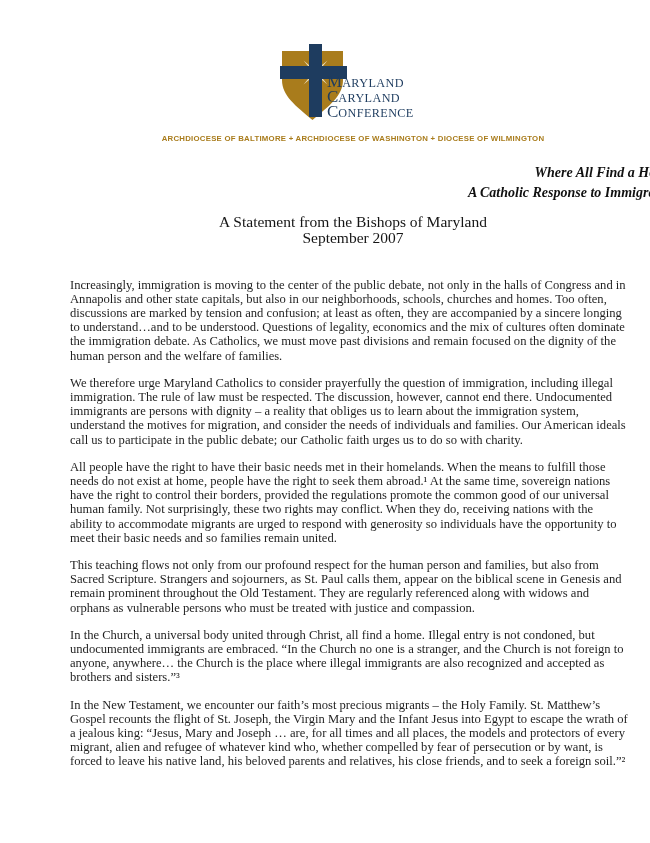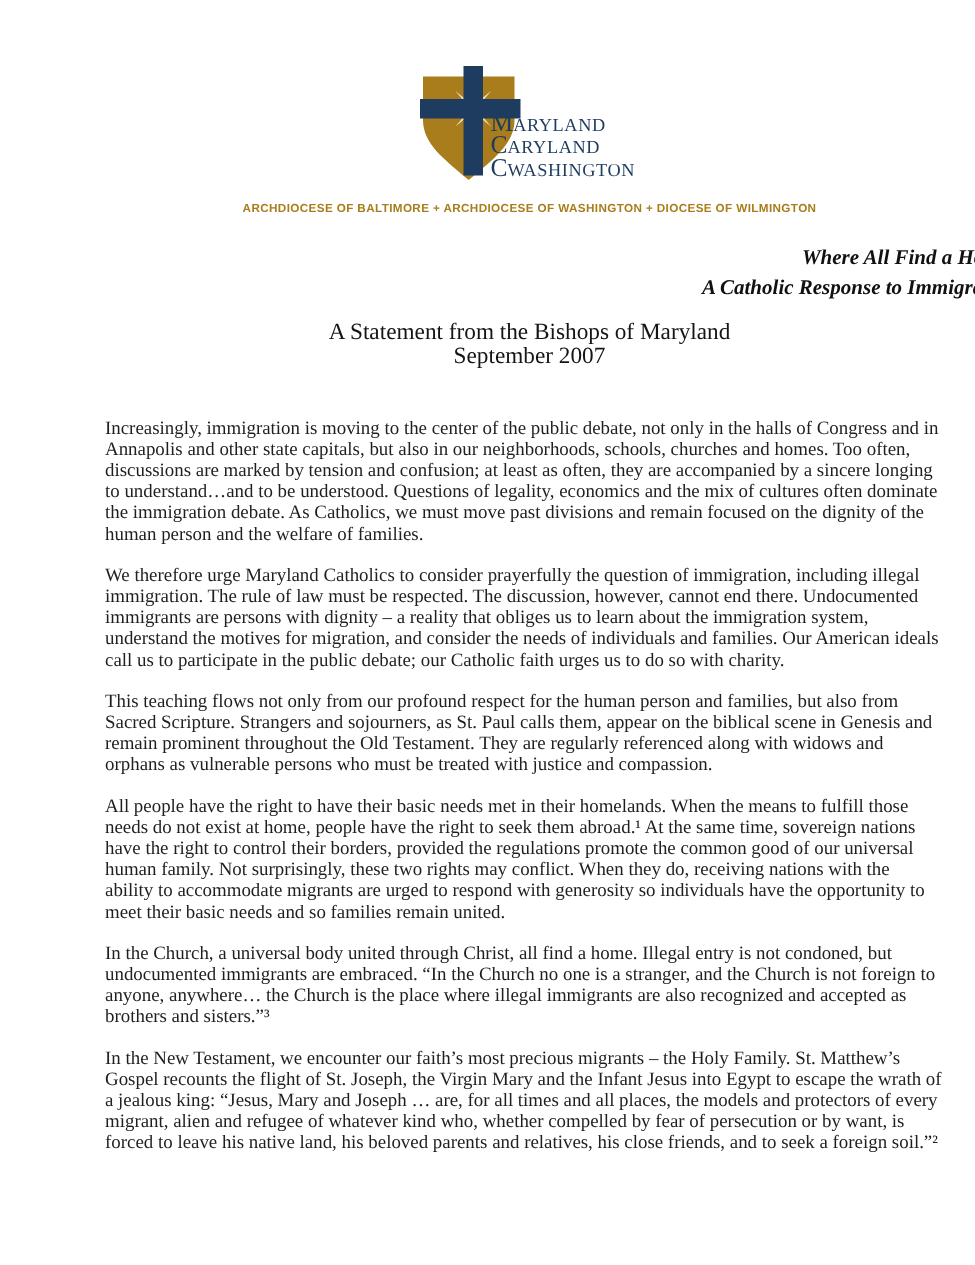--- a/index.html
+++ b/index.html
@@ -89,21 +89,21 @@
         <path class="shield" d="M3,7 L64,7 L64,36 C64,52 50,62 33.5,76 C17,62 3,52 3,36 Z"></path>
 
         <polygon class="star" points="47.5,28.5 39.7,27.2 48.5,16.5 37.8,25.3 36.5,17.5 35.2,25.3 24.5,16.5 33.3,27.2 25.5,28.5 33.3,29.8 24.5,40.5 35.2,31.7 36.5,39.5 37.8,31.7 48.5,40.5 39.7,29.8"></polygon>
 
         <rect class="crossbar" x="30" y="0" width="13" height="73"></rect>
         <rect class="crossbar" x="1" y="22" width="67" height="13"></rect>
       </svg>
       <div class="wordmark">
         <div class="wm-line"><span class="wm-init">M</span><span class="wm-rest">ARYLAND</span></div>
         <div class="wm-line"><span class="wm-init">C</span><span class="wm-rest">ARYLAND</span></div>
-        <div class="wm-line"><span class="wm-init">C</span><span class="wm-rest">WASHINGTON</span></div>
+        <div class="wm-line"><span class="wm-init">C</span><span class="wm-rest">ONFERENCE</span></div>
       </div>
     </div>
 
     <div class="tagline">ARCHDIOCESE OF BALTIMORE  +  ARCHDIOCESE OF WASHINGTON  +  DIOCESE OF WILMINGTON</div>
 
     <h1 class="title">
       <span>Where All Find a Home:</span>
       <span>A Catholic Response to Immigration</span>
     </h1>
 
@@ -119,30 +119,30 @@
 Annapolis and other state capitals, but also in our neighborhoods, schools, churches and homes. Too often,
 discussions are marked by tension and confusion; at least as often, they are accompanied by a sincere longing
 to understand…and to be understood. Questions of legality, economics and the mix of cultures often dominate
 the immigration debate. As Catholics, we must move past divisions and remain focused on the dignity of the
 human person and the welfare of families.</p>
     <p>We therefore urge Maryland Catholics to consider prayerfully the question of immigration, including illegal
 immigration. The rule of law must be respected. The discussion, however, cannot end there. Undocumented
 immigrants are persons with dignity – a reality that obliges us to learn about the immigration system,
 understand the motives for migration, and consider the needs of individuals and families. Our American ideals
 call us to participate in the public debate; our Catholic faith urges us to do so with charity.</p>
-    <p>This teaching flows not only from our profound respect for the human person and families, but also from
-Sacred Scripture. Strangers and sojourners, as St. Paul calls them, appear on the biblical scene in Genesis and
-remain prominent throughout the Old Testament. They are regularly referenced along with widows and
-orphans as vulnerable persons who must be treated with justice and compassion.</p>
     <p>All people have the right to have their basic needs met in their homelands. When the means to fulfill those
 needs do not exist at home, people have the right to seek them abroad.¹ At the same time, sovereign nations
 have the right to control their borders, provided the regulations promote the common good of our universal
 human family. Not surprisingly, these two rights may conflict. When they do, receiving nations with the
 ability to accommodate migrants are urged to respond with generosity so individuals have the opportunity to
 meet their basic needs and so families remain united.</p>
+    <p>This teaching flows not only from our profound respect for the human person and families, but also from
+Sacred Scripture. Strangers and sojourners, as St. Paul calls them, appear on the biblical scene in Genesis and
+remain prominent throughout the Old Testament. They are regularly referenced along with widows and
+orphans as vulnerable persons who must be treated with justice and compassion.</p>
     <p>In the Church, a universal body united through Christ, all find a home. Illegal entry is not condoned, but
 undocumented immigrants are embraced. “In the Church no one is a stranger, and the Church is not foreign to
 anyone, anywhere… the Church is the place where illegal immigrants are also recognized and accepted as
 brothers and sisters.”³</p>
     <p>In the New Testament, we encounter our faith’s most precious migrants – the Holy Family. St. Matthew’s
 Gospel recounts the flight of St. Joseph, the Virgin Mary and the Infant Jesus into Egypt to escape the wrath of
 a jealous king: “Jesus, Mary and Joseph … are, for all times and all places, the models and protectors of every
 migrant, alien and refugee of whatever kind who, whether compelled by fear of persecution or by want, is
 forced to leave his native land, his beloved parents and relatives, his close friends, and to seek a foreign soil.”²</p>
   </main>

